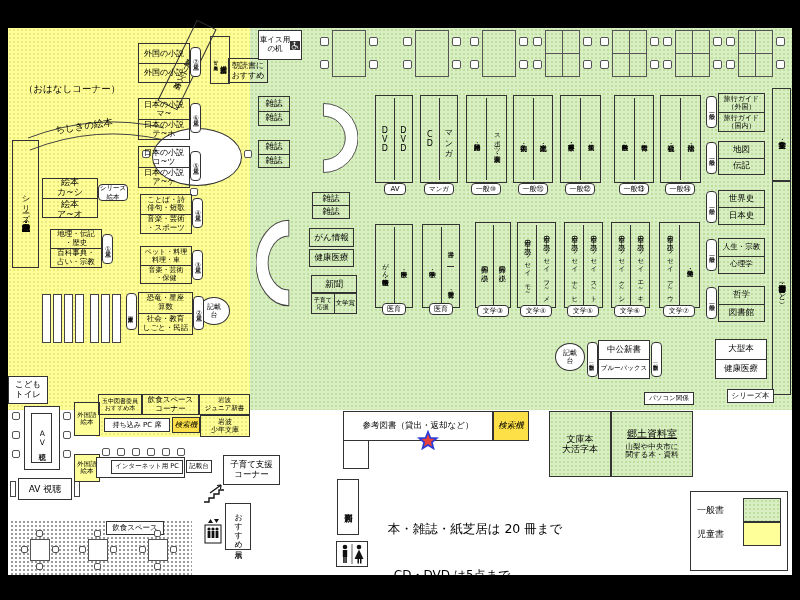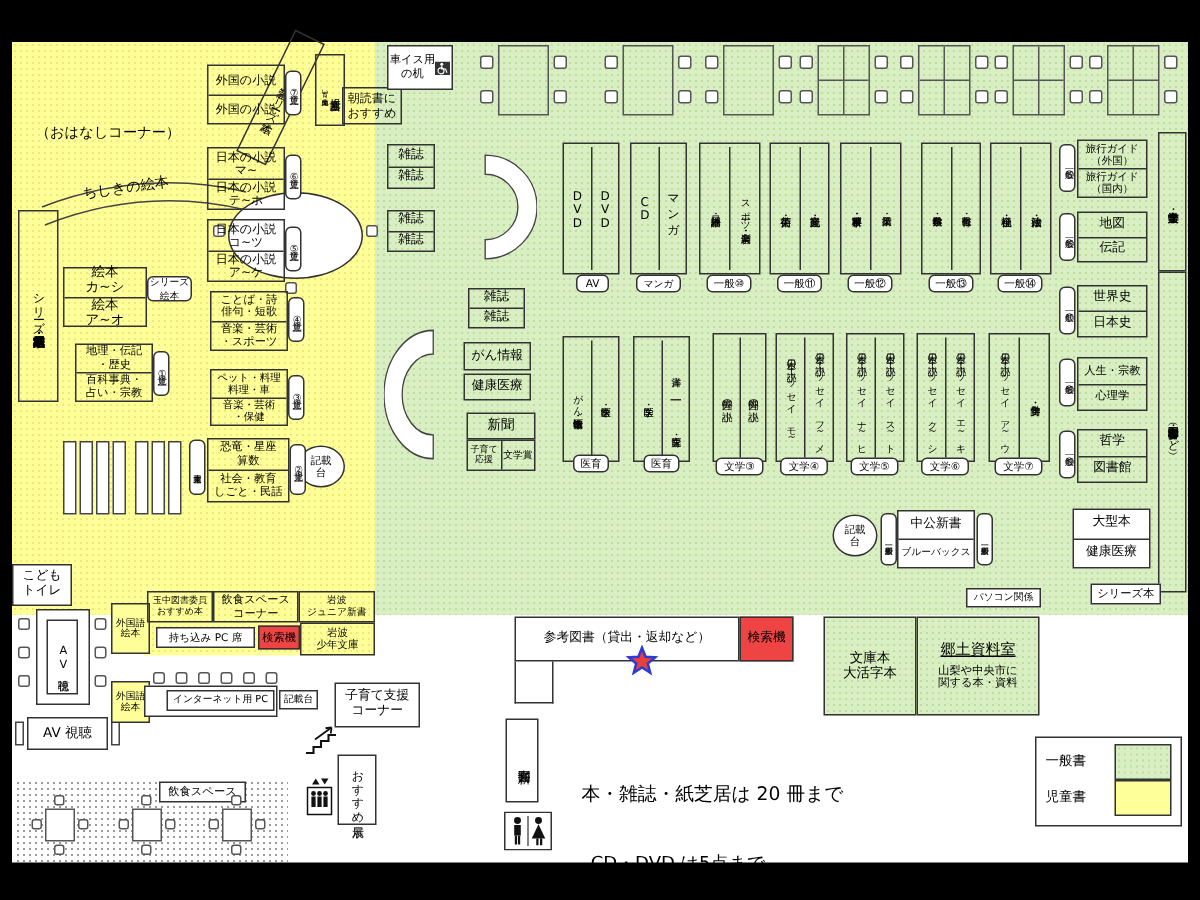--- a/index.html
+++ b/index.html
@@ -9,21 +9,21 @@
   .white-base{background:#fff;}
   .ybg{background-color:#ffff99;background-image:radial-gradient(#efe97a 1px,transparent 1px);background-size:4px 4px;}
   .gbg{background-color:#d9eec2;background-image:radial-gradient(#bcdf9c 1px,transparent 1px);background-size:4px 4px;}
   .b{position:absolute;box-sizing:border-box;border:1px solid #333;display:flex;
      align-items:center;justify-content:center;text-align:center;line-height:1.15;font-size:9px;}
   .b,.b *{white-space:pre-line;}
   .nb{border:none;}
   .w{background:#fff;}
   .g{background-color:#d9eec2;background-image:radial-gradient(#bcdf9c 1px,transparent 1px);background-size:4px 4px;}
   .y{background-color:#ffff99;}
-  .p{background:#ef4444;}
+  .p{background:#fde047;font-style:italic;}
   .circ{border-radius:50%;}
   .v{writing-mode:vertical-rl;text-orientation:upright;}
   .r2{flex-direction:column;align-items:stretch;}
   .r2>*{flex:1;display:flex;align-items:center;justify-content:center;}
   .r2>*+*{border-top:1px solid #333;}
   .hc{flex-direction:row;align-items:stretch;}
   .hc>*{flex:1;display:flex;align-items:center;justify-content:center;}
   .hc>*+*{border-left:1px solid #333;}
   .vc{flex-direction:row;align-items:stretch;padding:2px 0;}
   .vc>*{flex:1;display:flex;align-items:center;justify-content:center;writing-mode:vertical-rl;text-orientation:upright;}
@@ -366,21 +366,21 @@
   <div class="b p" style="left:493px;top:411px;width:36px;height:30px;font-size:8.5px">検索機</div>
 
   <div class="b g" style="left:549px;top:411px;width:62px;height:66px;font-size:9px">文庫本
 大活字本</div>
   <div class="b g" style="left:611px;top:411px;width:82px;height:66px;flex-direction:column;gap:3px">
     <span style="font-size:10px;text-decoration:underline">郷土資料室</span>
     <span style="font-size:7.5px">山梨や中央市に
 関する本・資料</span>
   </div>
 
-  <div class="b w" style="left:690px;top:491px;width:98px;height:60px;flex-direction:column;justify-content:flex-end;align-items:stretch;padding:6px">
+  <div class="b w" style="left:690px;top:491px;width:98px;height:80px;flex-direction:column;justify-content:flex-start;align-items:stretch;padding:6px">
     <div style="display:flex;align-items:center;justify-content:space-between">
       <span style="font-size:9px">一般書</span>
       <span class="g" style="display:inline-block;width:36px;height:22px;border:1px solid #333"></span>
     </div>
     <div style="display:flex;align-items:center;justify-content:space-between">
       <span style="font-size:9px">児童書</span>
       <span class="y" style="display:inline-block;width:36px;height:22px;border:1px solid #333"></span>
     </div>
   </div>
 

